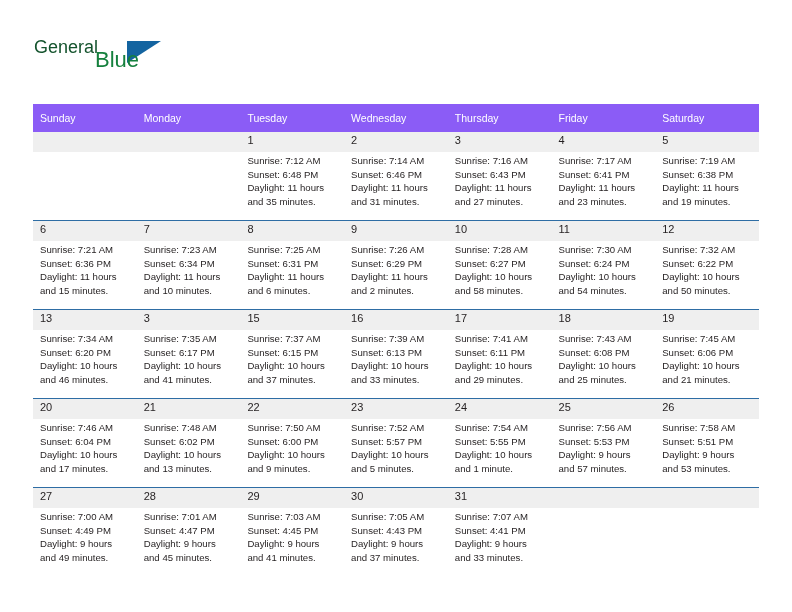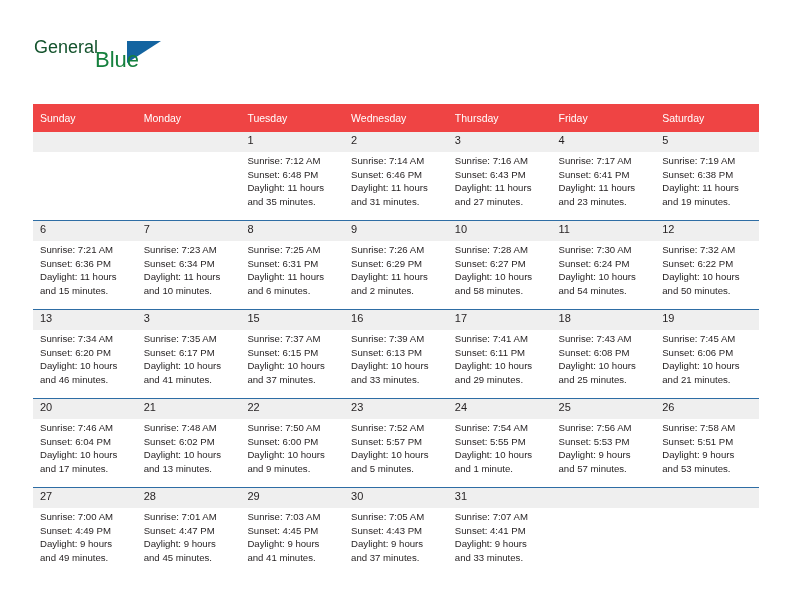--- a/index.html
+++ b/index.html
@@ -87,21 +87,21 @@
   
   .calendar {
     position: absolute;
     left: 33px;
     top: 104px;
     width: 726px;
     border-collapse: collapse;
     table-layout: fixed;
   }
   .calendar th {
-    background: #ef4444;
+    background: #8b5cf6;
     color: #ffffff;
     font-size: 10.5px;
     font-weight: normal;
     text-align: left;
     padding: 5px 0 5px 7px;
     height: 18px;
     vertical-align: middle;
     border: none;
   }
   .calendar td {

